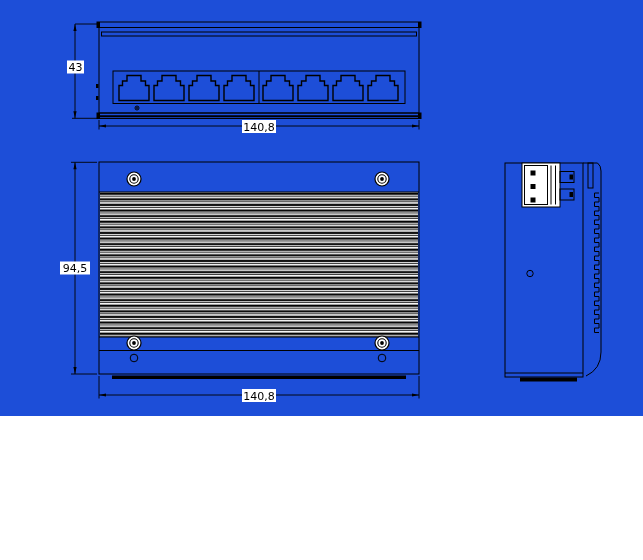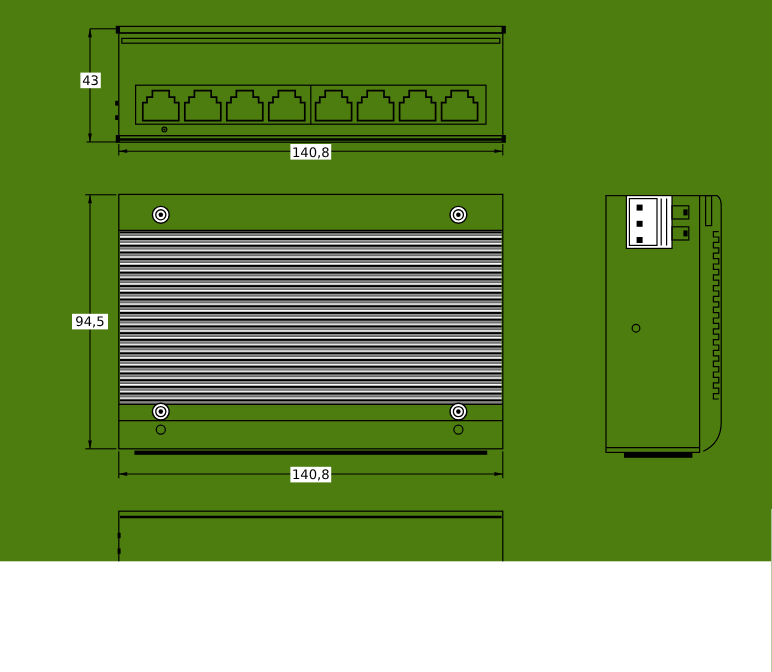--- a/index.html
+++ b/index.html
@@ -1,16 +1,16 @@
 <!DOCTYPE html>
 <html><head>
 <meta charset="utf-8">
 <style>
   html,body{margin:0;padding:0;background:#ffffff;}
-  .canvas{position:relative;width:643px;height:468px;background:#4d7c0f;overflow:hidden;}
+  .canvas{position:relative;width:643px;height:416px;background:#1d4ed8;overflow:hidden;}
   svg{display:block;}
   .dim-text{font-family:"DejaVu Sans",sans-serif;font-size:11px;fill:#000;}
 </style>
 </head>
 <body>
 
 <div class="canvas">
 <svg width="643" height="560" viewBox="0 0 643 560" xmlns="http://www.w3.org/2000/svg">
   <defs>
 

